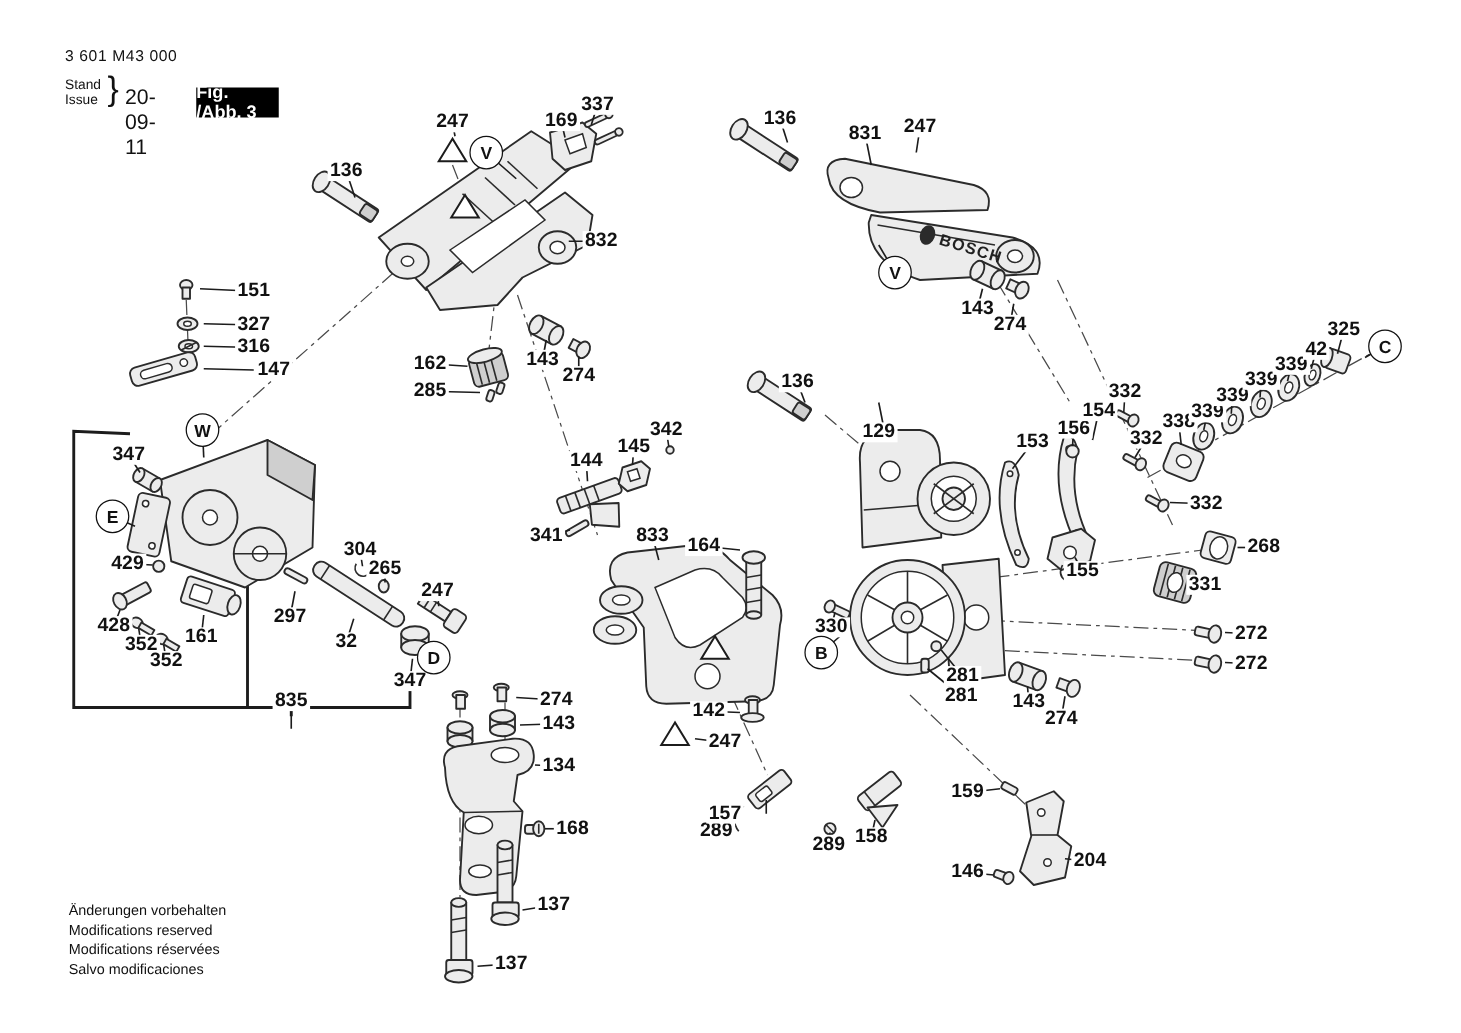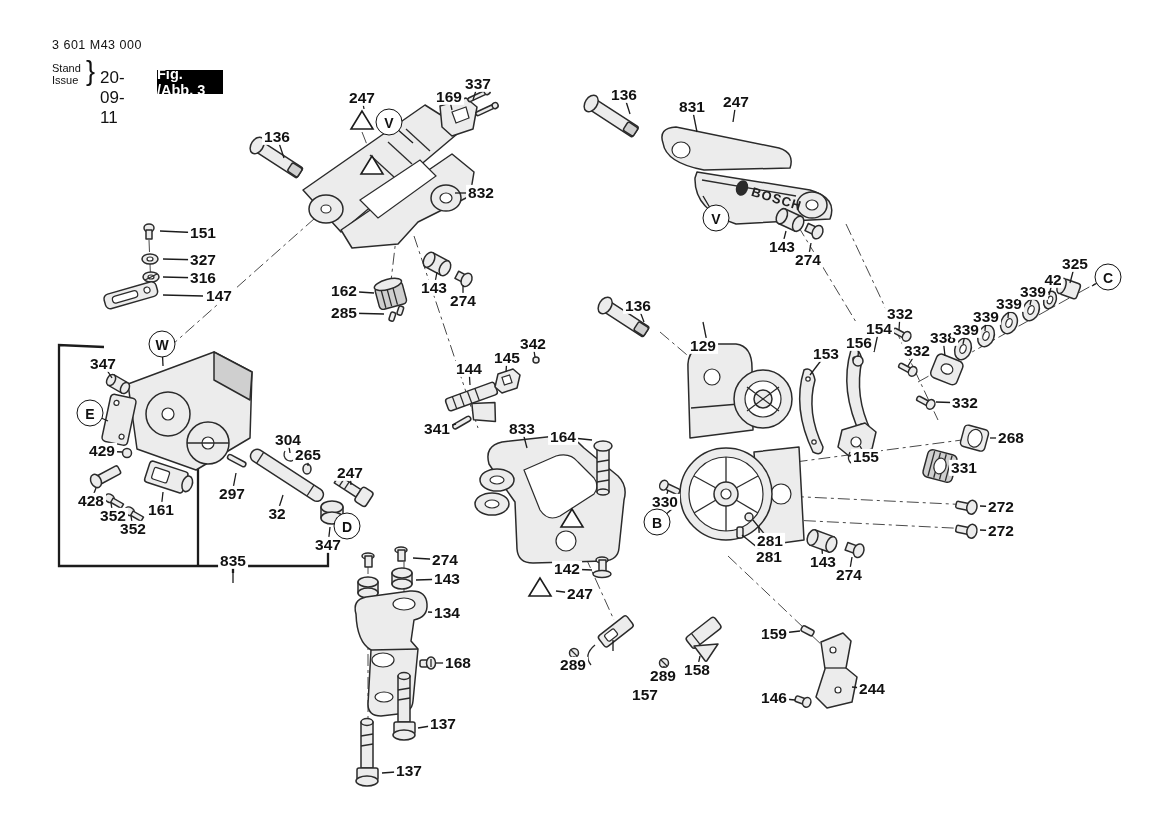--- a/index.html
+++ b/index.html
@@ -608,26 +608,26 @@
       <div class="part-label" style="left: 233px; top: 561px;">835</div>
       <div class="part-label" style="left: 445px; top: 560px;">274</div>
       <div class="part-label" style="left: 447px; top: 579px;">143</div>
       <div class="part-label" style="left: 447px; top: 613px;">134</div>
       <div class="part-label" style="left: 458px; top: 663px;">168</div>
       <div class="part-label" style="left: 443px; top: 724px;">137</div>
       <div class="part-label" style="left: 409px; top: 771px;">137</div>
       <div class="part-label" style="left: 567px; top: 569px;">142</div>
       <div class="part-label" style="left: 580px; top: 594px;">247</div>
       <div class="part-label" style="left: 573px; top: 665px;">289</div>
-      <div class="part-label" style="left: 645px; top: 651px; margin-top: 44px;">157</div>
+      <div class="part-label" style="left: 580px; top: 651px;">157</div>
       <div class="part-label" style="left: 663px; top: 676px;">289</div>
       <div class="part-label" style="left: 697px; top: 670px;">158</div>
       <div class="part-label" style="left: 774px; top: 634px;">159</div>
       <div class="part-label" style="left: 774px; top: 698px;">146</div>
-      <div class="part-label" style="left: 872px; top: 689px;">244</div>
+      <div class="part-label" style="left: 872px; top: 689px;">204</div>
       <div class="part-label" style="left: 665px; top: 502px;">330</div>
       <div class="part-label" style="left: 770px; top: 541px;">281</div>
       <div class="part-label" style="left: 769px; top: 557px;">281</div>
       <div class="part-label" style="left: 823px; top: 562px;">143</div>
       <div class="part-label" style="left: 849px; top: 575px;">274</div>
       <div class="part-label" style="left: 826px; top: 354px;">153</div>
       <div class="part-label" style="left: 859px; top: 343px;">156</div>
       <div class="part-label" style="left: 879px; top: 329px;">154</div>
       <div class="part-label" style="left: 900px; top: 314px;">332</div>
       <div class="part-label" style="left: 917px; top: 351px;">332</div>
@@ -646,13 +646,19 @@
       <div class="part-label" style="left: 1001px; top: 531px;">272</div>
       <div class="callout" style="left: 389px; top: 122px;">V</div>
       <div class="callout" style="left: 716px; top: 218px;">V</div>
       <div class="callout" style="left: 162px; top: 344px;">W</div>
       <div class="callout" style="left: 90px; top: 413px;">E</div>
       <div class="callout" style="left: 347px; top: 526px;">D</div>
       <div class="callout" style="left: 657px; top: 522px;">B</div>
       <div class="callout" style="left: 1108px; top: 277px;">C</div>
     </div>
 
+  <div class="footer">
+    <div>Änderungen vorbehalten</div>
+    <div>Modifications reserved</div>
+    <div>Modifications réservées</div>
+    <div>Salvo modificaciones</div>
+  </div>
 </div>
 
 </body></html>

